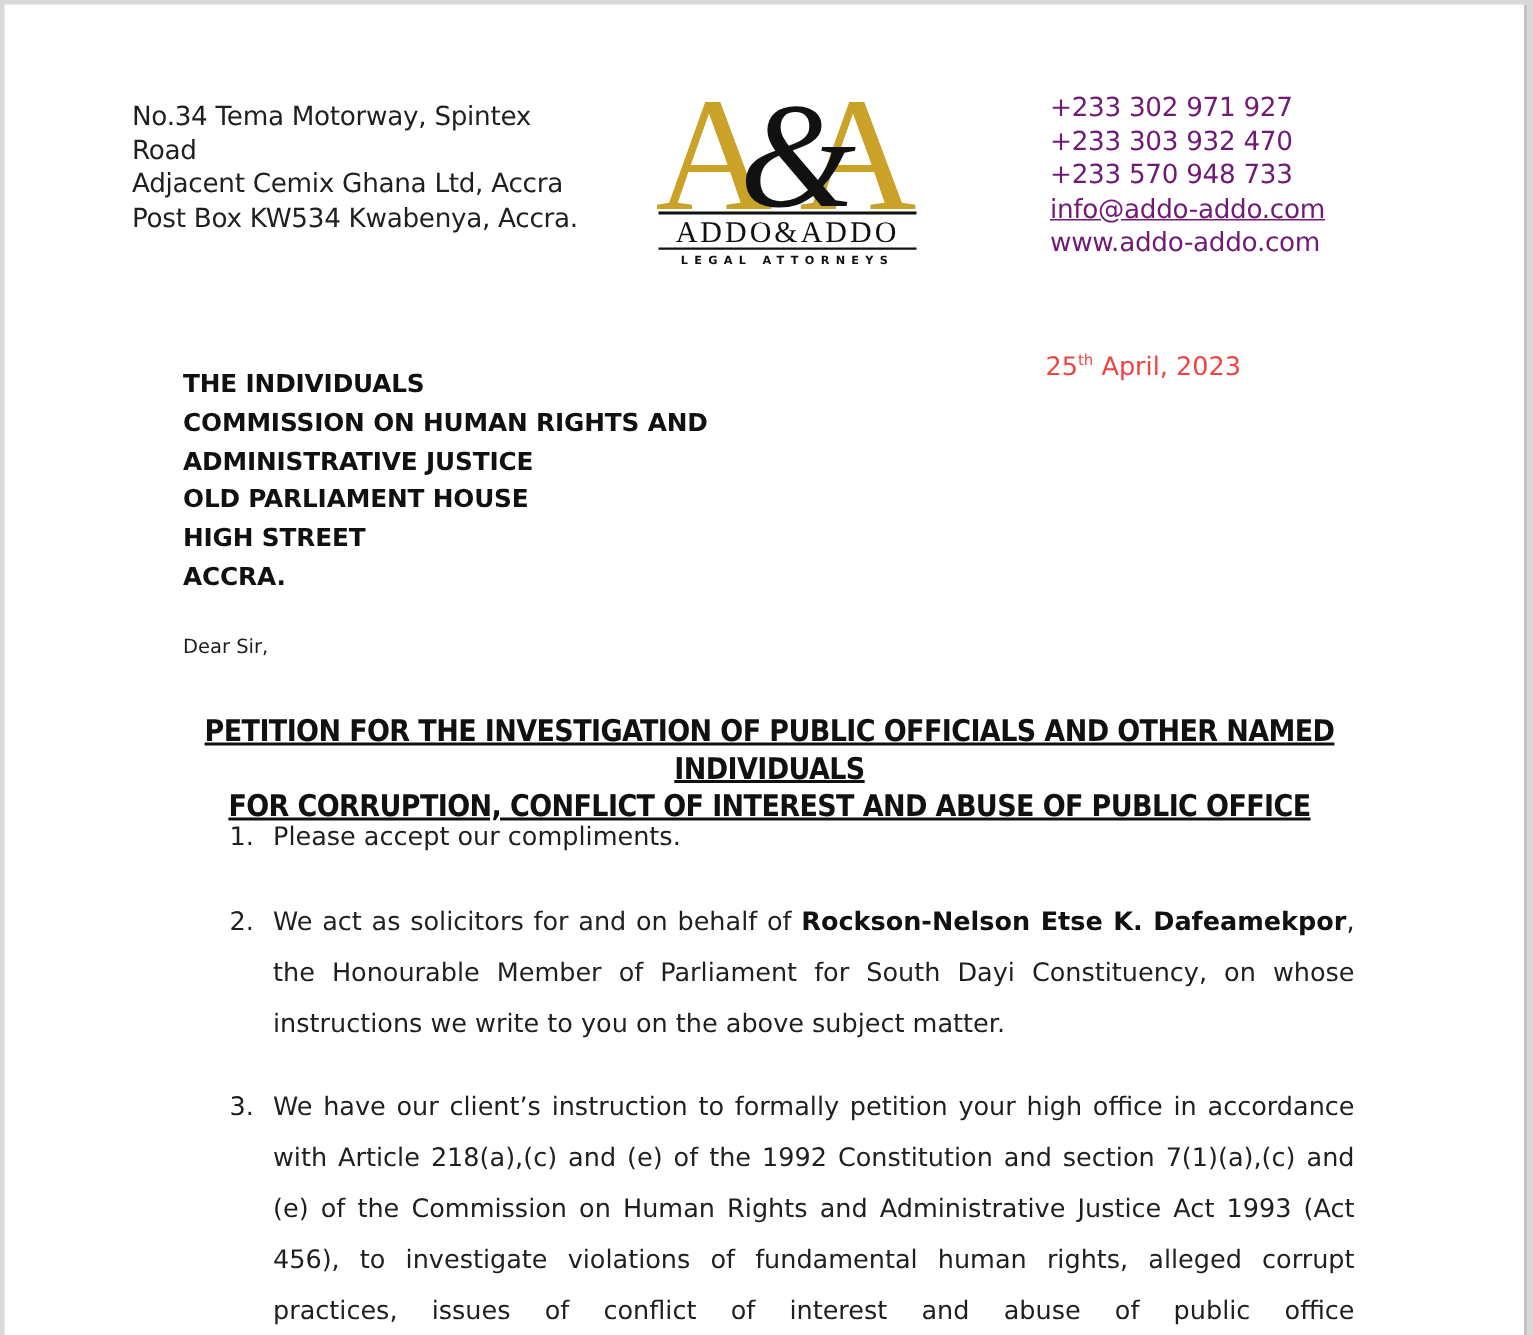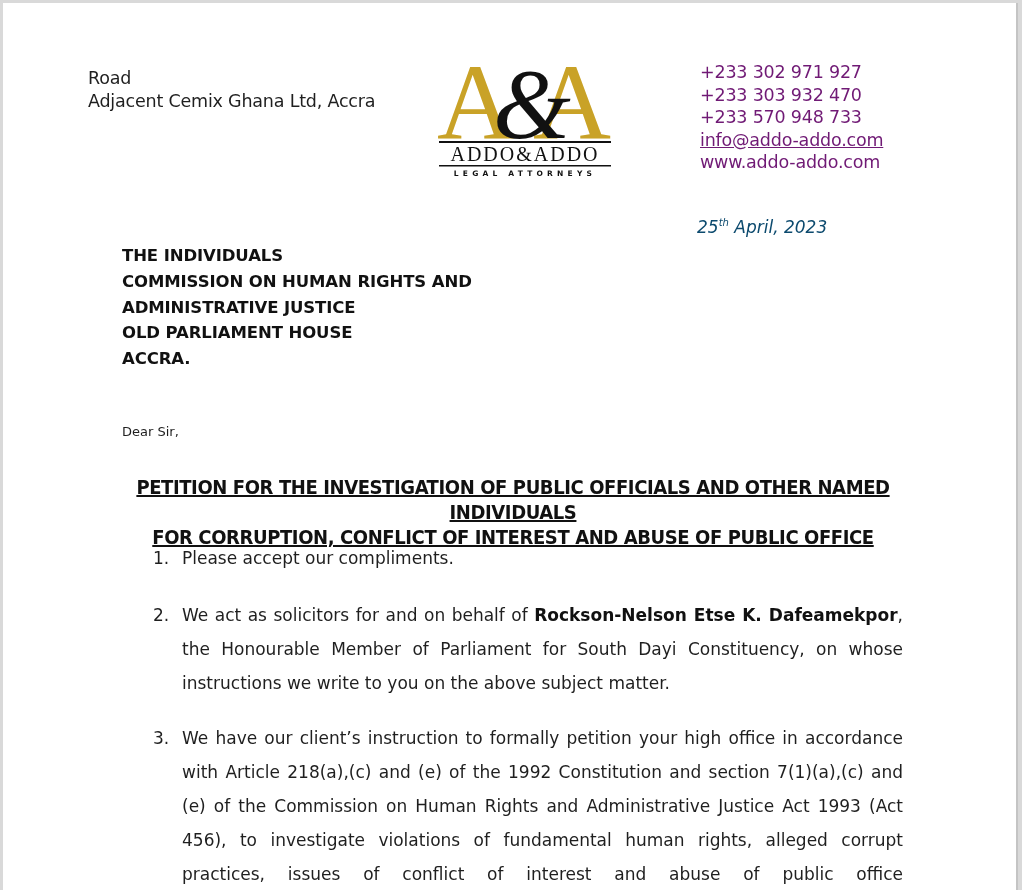--- a/index.html
+++ b/index.html
@@ -21,21 +21,21 @@
     color: #1f1f1f;
   }
   .addr div { white-space: nowrap; }
   .logo { position: absolute; left: 432px; top: 48px; width: 180px; height: 128px; }
   .contacts {
     position: absolute; left: 697px; top: 58px;
     font-size: 17.5px; line-height: 22.6px; color: #701a75; letter-spacing: -0.2px;
   }
   .contacts .email { text-decoration: underline; }
   .date {
-    position: absolute; left: 694px; top: 214px; font-size: 17px; color: #0c4a6e; font-style: italic;
+    position: absolute; left: 694px; top: 232px; font-size: 17px; color: #ef4444;
   }
   .date sup { font-size: 10px; vertical-align: 7px; line-height: 0; }
   .recipient {
     position: absolute; left: 119px; top: 240px;
     font-weight: bold; font-size: 16.5px; line-height: 25.8px; color: #111;
     letter-spacing: -0.1px;
   }
   .salutation { position: absolute; left: 119px; top: 421px; font-size: 13px; color: #1f1f1f; }
   .subject {
     position: absolute; left: 110px; width: 800px; top: 472px;
@@ -54,22 +54,24 @@
   .p2 { top: 595px; }
   .p3 { top: 718px; }
   .p3 .txt { text-align-last: justify; }
 </style>
 </head>
 <body>
 
 <div class="page">
 
   <div class="addr">
+    <div>No.34 Tema Motorway, Spintex</div>
     <div>Road</div>
     <div>Adjacent Cemix Ghana Ltd, Accra</div>
+    <div>Post Box KW534 Kwabenya, Accra.</div>
   </div>
 
   <svg class="logo" viewBox="0 0 180 128">
     <text x="2" y="88" font-family="'Liberation Serif', serif" font-size="108" fill="#C9A227">A</text>
     <text x="98" y="88" font-family="'Liberation Serif', serif" font-size="108" fill="#C9A227">A</text>
     <text x="58" y="86" font-family="'Liberation Serif', serif" font-style="italic" font-size="100" fill="#111111">&amp;</text>
     <rect x="4" y="90" width="172" height="2" fill="#111"></rect>
     <text x="90" y="110" text-anchor="middle" font-family="'Liberation Serif', serif" font-size="20" letter-spacing="2" fill="#111">ADDO&amp;ADDO</text>
     <rect x="4" y="114" width="172" height="1.5" fill="#111"></rect>
     <text x="90" y="125" text-anchor="middle" font-family="'DejaVu Sans', sans-serif" font-weight="bold" font-size="7.5" letter-spacing="4.2" fill="#111">LEGAL ATTORNEYS</text>
@@ -83,20 +85,21 @@
     <div>www.addo-addo.com</div>
   </div>
 
   <div class="date"><span>25</span><sup>th</sup><span> April, 2023</span></div>
 
   <div class="recipient">
     <div>THE INDIVIDUALS</div>
     <div>COMMISSION ON HUMAN RIGHTS AND</div>
     <div>ADMINISTRATIVE JUSTICE</div>
     <div>OLD PARLIAMENT HOUSE</div>
+    <div>HIGH STREET</div>
     <div>ACCRA.</div>
   </div>
 
   <div class="salutation">Dear Sir,</div>
 
   <div class="subject">
     <div>PETITION FOR THE INVESTIGATION OF PUBLIC OFFICIALS AND OTHER NAMED INDIVIDUALS</div>
     <div>FOR CORRUPTION, CONFLICT OF INTEREST AND ABUSE OF PUBLIC OFFICE</div>
   </div>
 

